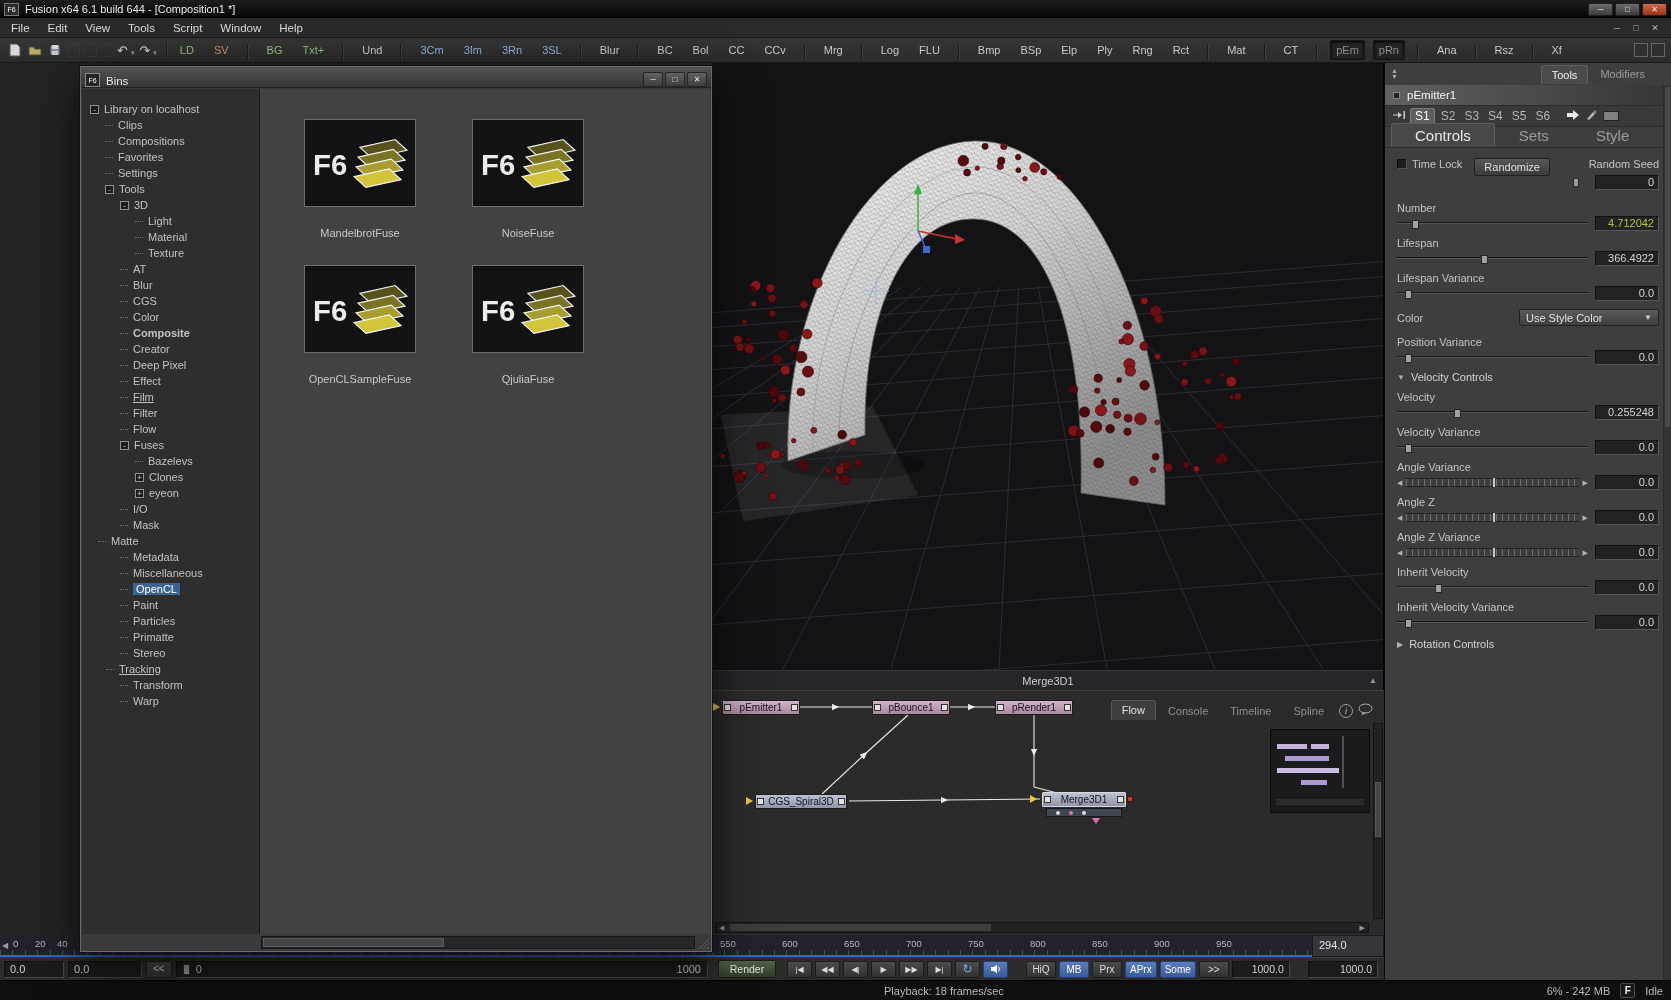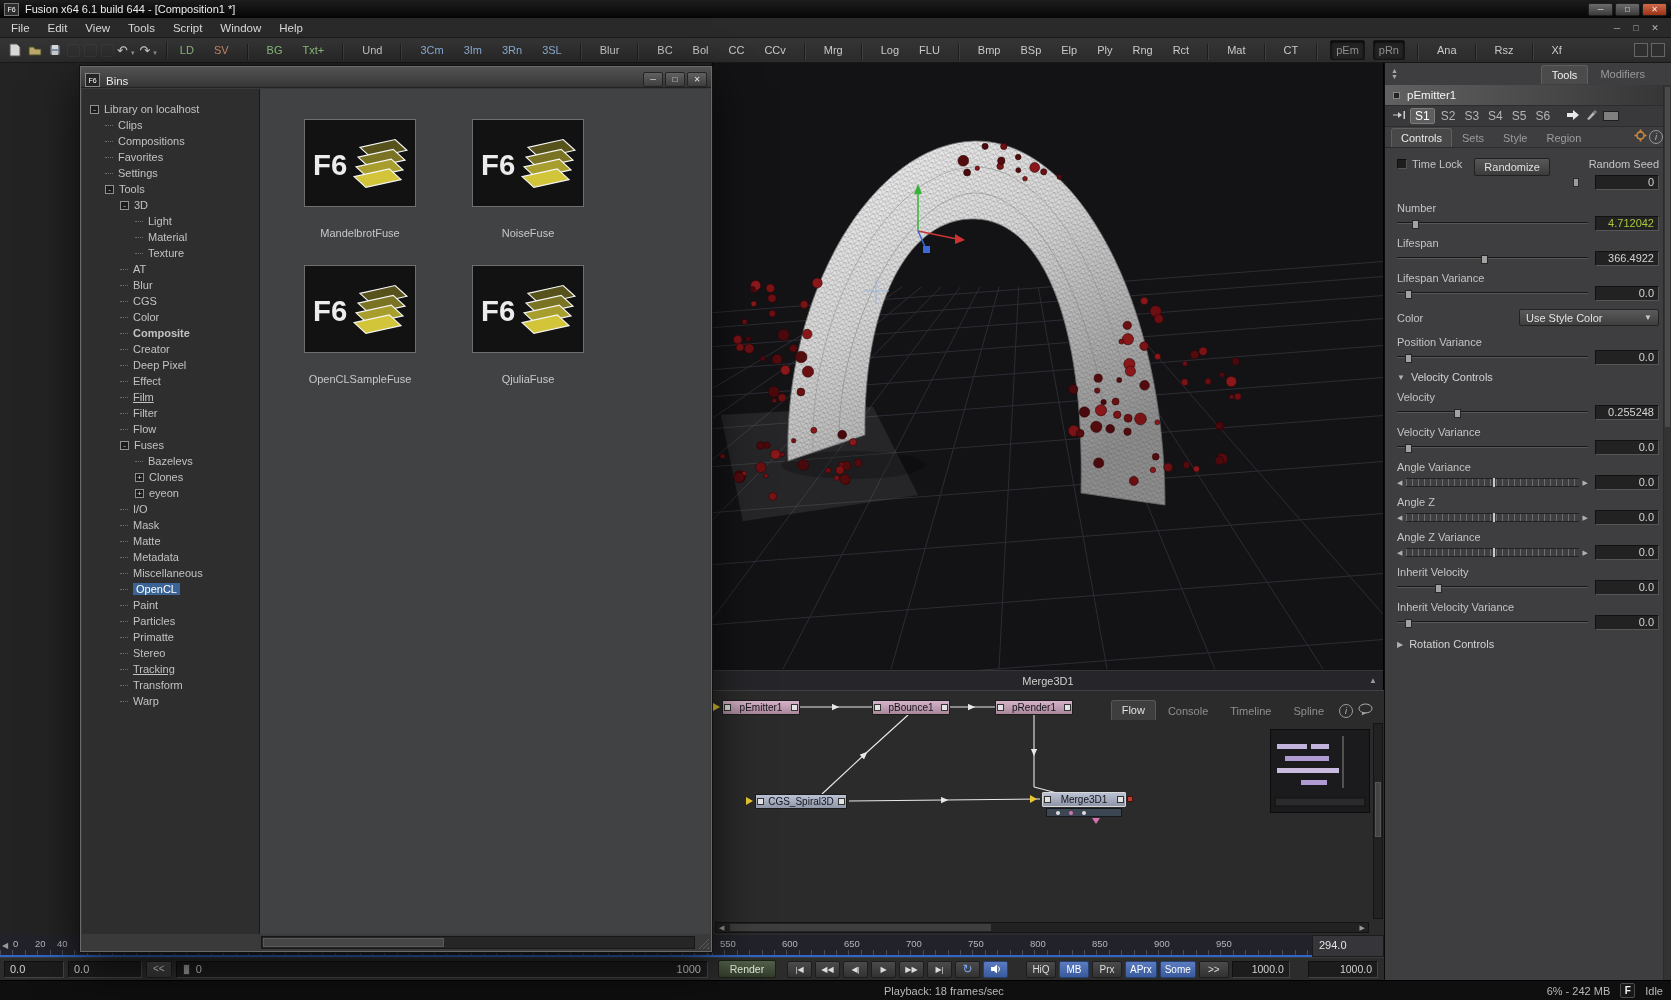--- a/index.html
+++ b/index.html
@@ -97,21 +97,21 @@
 .panel-tabs{margin-left:auto;display:flex;gap:2px;padding-right:10px}
 .ptab{padding:3px 10px;font-size:11px;color:#999}
 .ptab.active{background:#4b4b4b;border:1px solid #5f5f5f;border-bottom:none;border-radius:3px 3px 0 0;color:#f0f0f0}
 .insp-header{height:20px;background:linear-gradient(90deg,#616161,#353535);display:flex;align-items:center;gap:7px;padding:0 8px;color:#f4f4f4;font-size:11.5px}
 .hdr-ico{width:7px;height:7px;background:#222;border:1px solid #888;flex:none}
 .slot-row{height:22px;display:flex;align-items:center;gap:4px;padding:0 8px;background:#39393b;border-top:1px solid #2c2c2c;border-bottom:1px solid #2c2c2c}
 .slot{font-size:12px;color:#b4b4b4;padding:1px 3px}
 .slot.active{background:#5e5e5e;border:1px solid #7c7c7c;border-radius:2px;color:#fff;padding:0 4px}
 .swatch{width:16px;height:10px;background:#7f7f7f;border:1px solid #1f1f1f;margin-left:2px}
 .ctl-tabs-row{height:21px;display:flex;align-items:flex-end;padding:0 6px;border-bottom:1px solid #2b2b2b}
-.ctab{padding:3px 9px;font-size:11px;color:#9c9c9c}
+.ctab{padding:3px 23px;font-size:15px;color:#9c9c9c}
 .ctab.active{background:#484848;border:1px solid #5e5e5e;border-bottom:none;border-radius:3px 3px 0 0;color:#eaeaea}
 .gear{margin-left:auto;margin-bottom:3px}
 .info-i{margin:0 2px 3px}
 .insp-body{padding:10px 12px 0}
 .seed-row{display:flex;align-items:flex-start;margin-bottom:12px}
 .cb-wrap{display:flex;align-items:center;color:#c4c4c4}
 .cb{width:10px;height:10px;background:#1e1e1e;border:1px solid #0f0f0f;border-bottom-color:#555;border-right-color:#555;display:inline-block;margin-right:5px}
 .btn{padding:2px 9px;background:linear-gradient(#585858,#3b3b3b);border:1px solid #202020;border-radius:2px;color:#e0e0e0;font-size:11px;margin:0 12px}
 .seed-col{margin-left:auto;display:flex;flex-direction:column;align-items:flex-end;gap:5px;color:#c4c4c4}
 .seed-ctl{display:flex;align-items:center;gap:16px}
@@ -922,21 +922,21 @@
             <span class="tree-label">eyeon</span>
           </div>
           <div class="tree-row" style="padding-left: 38px;">
             <span class="tree-stub"></span>
             <span class="tree-label">I/O</span>
           </div>
           <div class="tree-row" style="padding-left: 38px;">
             <span class="tree-stub"></span>
             <span class="tree-label">Mask</span>
           </div>
-          <div class="tree-row" style="padding-left: 38px; text-align: center;">
+          <div class="tree-row" style="padding-left: 16px; text-align: center;">
             <span class="tree-stub"></span>
             <span class="tree-label">Matte</span>
           </div>
           <div class="tree-row" style="padding-left: 38px;">
             <span class="tree-stub"></span>
             <span class="tree-label">Metadata</span>
           </div>
           <div class="tree-row" style="padding-left: 38px;">
             <span class="tree-stub"></span>
             <span class="tree-label">Miscellaneous</span>
@@ -954,21 +954,21 @@
             <span class="tree-label">Particles</span>
           </div>
           <div class="tree-row" style="padding-left: 38px;">
             <span class="tree-stub"></span>
             <span class="tree-label">Primatte</span>
           </div>
           <div class="tree-row" style="padding-left: 38px;">
             <span class="tree-stub"></span>
             <span class="tree-label">Stereo</span>
           </div>
-          <div class="tree-row" style="padding-left: 38px; text-decoration: underline;">
+          <div class="tree-row" style="padding-left: 24px; text-decoration: underline;">
             <span class="tree-stub"></span>
             <span class="tree-label">Tracking</span>
           </div>
           <div class="tree-row" style="padding-left: 38px;">
             <span class="tree-stub"></span>
             <span class="tree-label">Transform</span>
           </div>
           <div class="tree-row" style="padding-left: 38px; align-items: center;">
             <span class="tree-stub"></span>
             <span class="tree-label">Warp</span>

